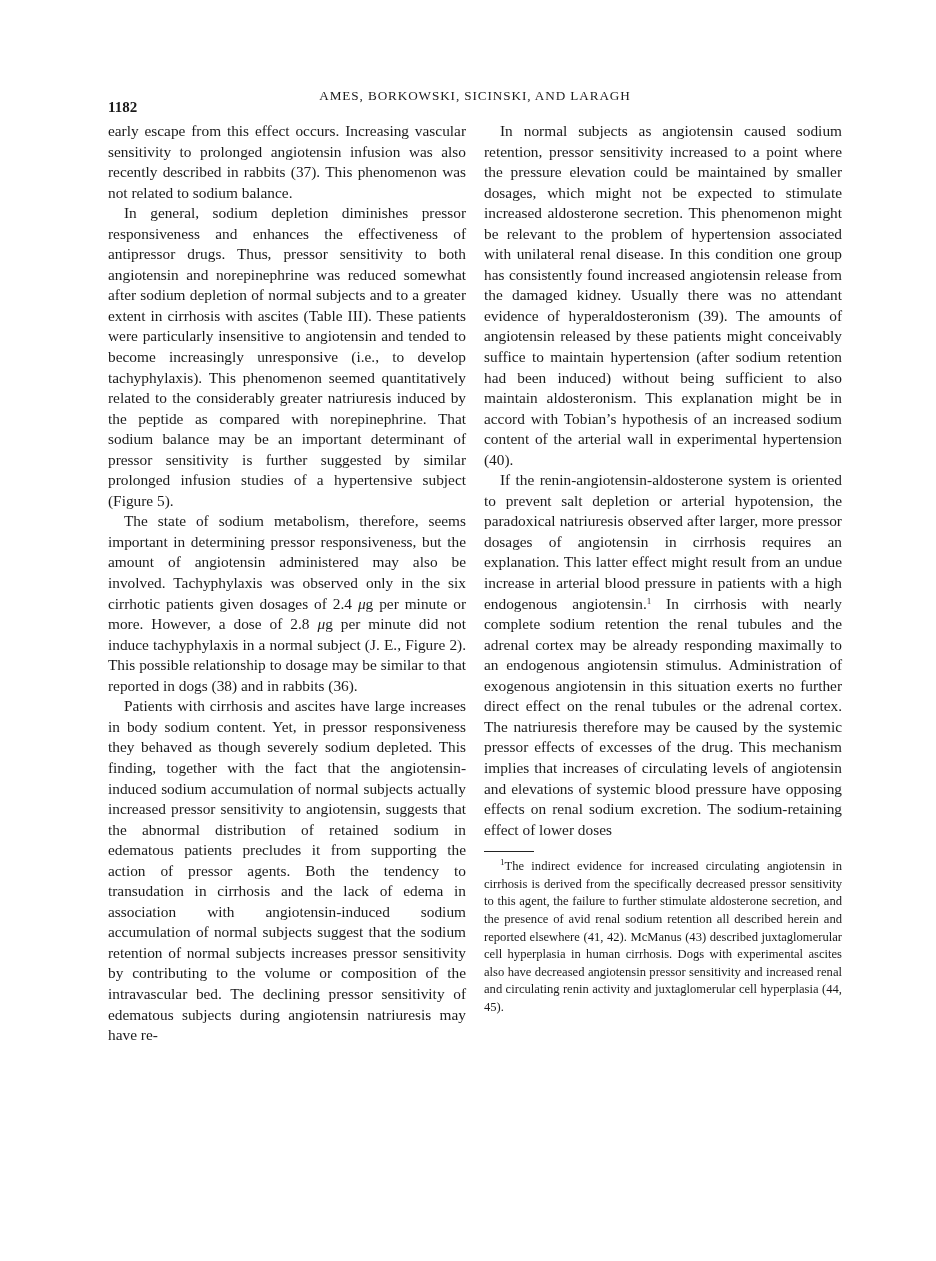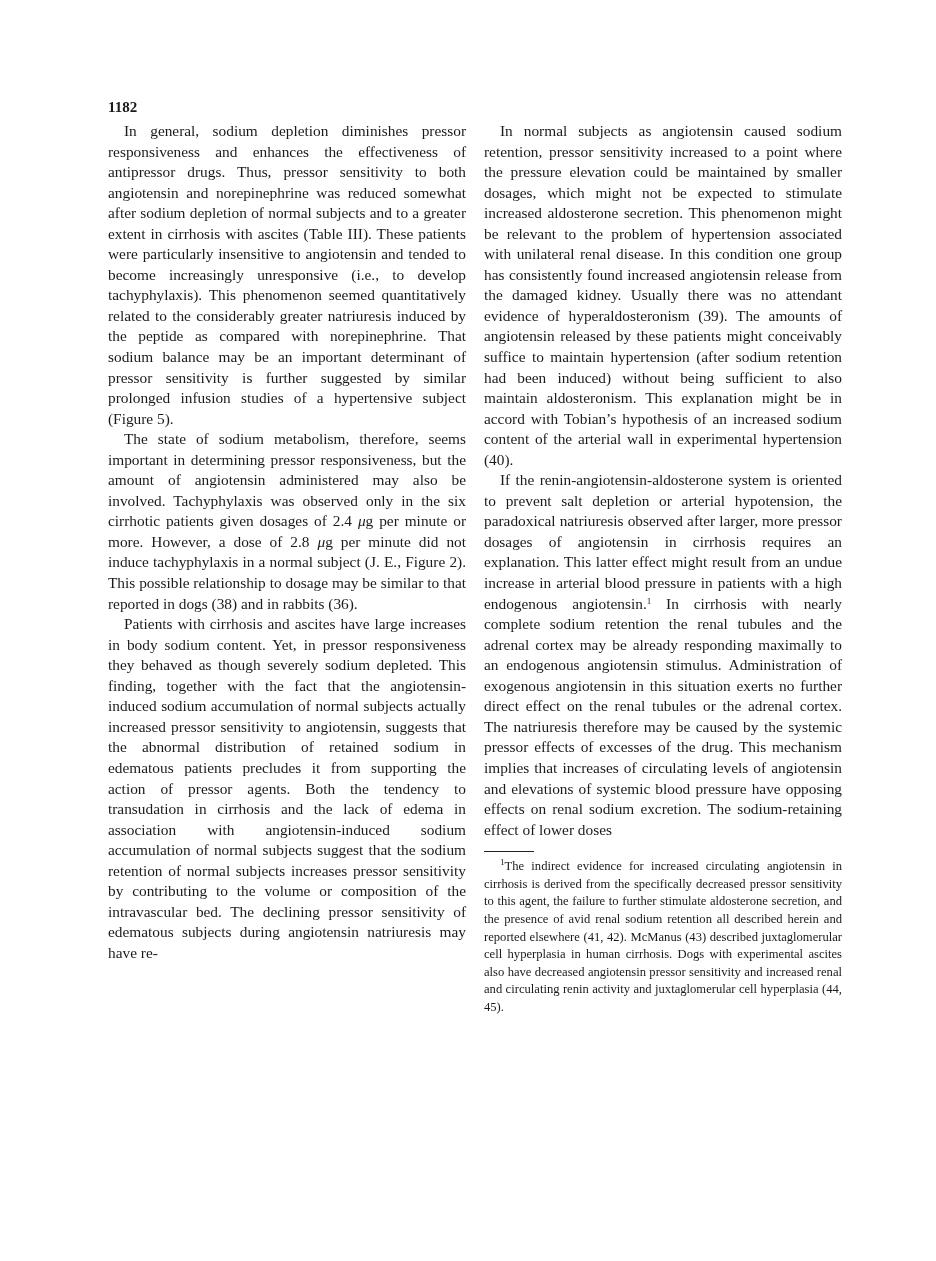--- a/index.html
+++ b/index.html
@@ -77,23 +77,25 @@
     }
     .mu {
       font-style: italic;
     }
   </style>
 </head>
 <body>
 
 <div class="running-head">
   <span class="page-number">1182</span>
+  <span class="authors">AMES, BORKOWSKI, SICINSKI, AND LARAGH</span>
 </div>
 
 <div class="column col-left">
+  <p class="cont">early escape from this effect occurs.  Increasing vascular sensitivity to prolonged angiotensin in­fusion was also recently described in rabbits (37). This phenomenon was not related to sodium balance.</p>
   <p>In general, sodium depletion diminishes pres­sor responsiveness and enhances the effectiveness of antipressor drugs.  Thus, pressor sensitivity to both angiotensin and norepinephrine was reduced somewhat after sodium depletion of normal sub­jects and to a greater extent in cirrhosis with as­cites (Table III).  These patients were particu­larly insensitive to angiotensin and tended to be­come increasingly unresponsive (i.e., to develop tachyphylaxis).  This phenomenon seemed quan­titatively related to the considerably greater natri­uresis induced by the peptide as compared with norepinephrine.  That sodium balance may be an important determinant of pressor sensitivity is further suggested by similar prolonged infusion studies of a hypertensive subject (Figure 5).</p>
   <p><span>The state of sodium metabolism, therefore, seems important in determining pressor re­sponsiveness, but the amount of angiotensin ad­ministered may also be involved.  Tachyphylaxis was observed only in the six cirrhotic patients given dosages of 2.4 </span><span class="mu">μ</span><span>g per minute or more.  How­ever, a dose of 2.8 </span><span class="mu">μ</span><span>g per minute did not induce tachyphylaxis in a normal subject (J. E., Figure 2).  This possible relationship to dosage may be similar to that reported in dogs (38) and in rab­bits (36).</span></p>
   <p>Patients with cirrhosis and ascites have large increases in body sodium content.  Yet, in pres­sor responsiveness they behaved as though se­verely sodium depleted.  This finding, together with the fact that the angiotensin-induced sodium accumulation of normal subjects actually increased pressor sensitivity to angiotensin, suggests that the abnormal distribution of retained sodium in edematous patients precludes it from supporting the action of pressor agents.  Both the tendency to transudation in cirrhosis and the lack of edema in association with angiotensin-induced sodium accumulation of normal subjects suggest that the sodium retention of normal subjects increases pressor sensitivity by contributing to the volume or composition of the intravascular bed.  The declining pressor sensitivity of edematous sub­jects during angiotensin natriuresis may have re-</p>
 </div>
 
 <div class="column col-right">
   <p>In normal subjects as angiotensin caused sodium retention, pressor sensitivity increased to a point where the pressure elevation could be maintained by smaller dosages, which might not be expected to stimulate increased aldosterone secretion.  This phenomenon might be relevant to the problem of hypertension associated with unilateral renal dis­ease.  In this condition one group has consistently found increased angiotensin release from the damaged kidney.  Usually there was no attendant evidence of hyperaldosteronism (39).  The amounts of angiotensin released by these patients might conceivably suffice to maintain hypertension (after sodium retention had been induced) without being sufficient to also maintain aldosteronism. This explanation might be in accord with Tobian’s hypothesis of an increased sodium content of the arterial wall in experimental hypertension (40).</p>
   <p><span>If the renin-angiotensin-aldosterone system is oriented to prevent salt depletion or arterial hy­potension, the paradoxical natriuresis observed after larger, more pressor dosages of angiotensin in cirrhosis requires an explanation.  This latter effect might result from an undue increase in ar­terial blood pressure in patients with a high en­dogenous angiotensin.</span><sup>1</sup><span>  In cirrhosis with nearly complete sodium retention the renal tubules and the adrenal cortex may be already responding maximally to an endogenous angiotensin stimulus. Administration of exogenous angiotensin in this situation exerts no further direct effect on the renal tubules or the adrenal cortex.  The natriu­resis therefore may be caused by the systemic pres­sor effects of excesses of the drug.  This mecha­nism implies that increases of circulating levels of angiotensin and elevations of systemic blood pres­sure have opposing effects on renal sodium excre­tion.  The sodium-retaining effect of lower doses</span></p>
   <div class="footnote-rule"></div>
   <p class="footnote"><sup>1</sup><span>The indirect evidence for increased circulating angi­otensin in cirrhosis is derived from the specifically de­creased pressor sensitivity to this agent, the failure to further stimulate aldosterone secretion, and the presence of avid renal sodium retention all described herein and reported elsewhere (41, 42).  McManus (43) described juxtaglomerular cell hyperplasia in human cirrhosis. Dogs with experimental ascites also have decreased an­giotensin pressor sensitivity and increased renal and circulating renin activity and juxtaglomerular cell hy­perplasia (44, 45).</span></p>

